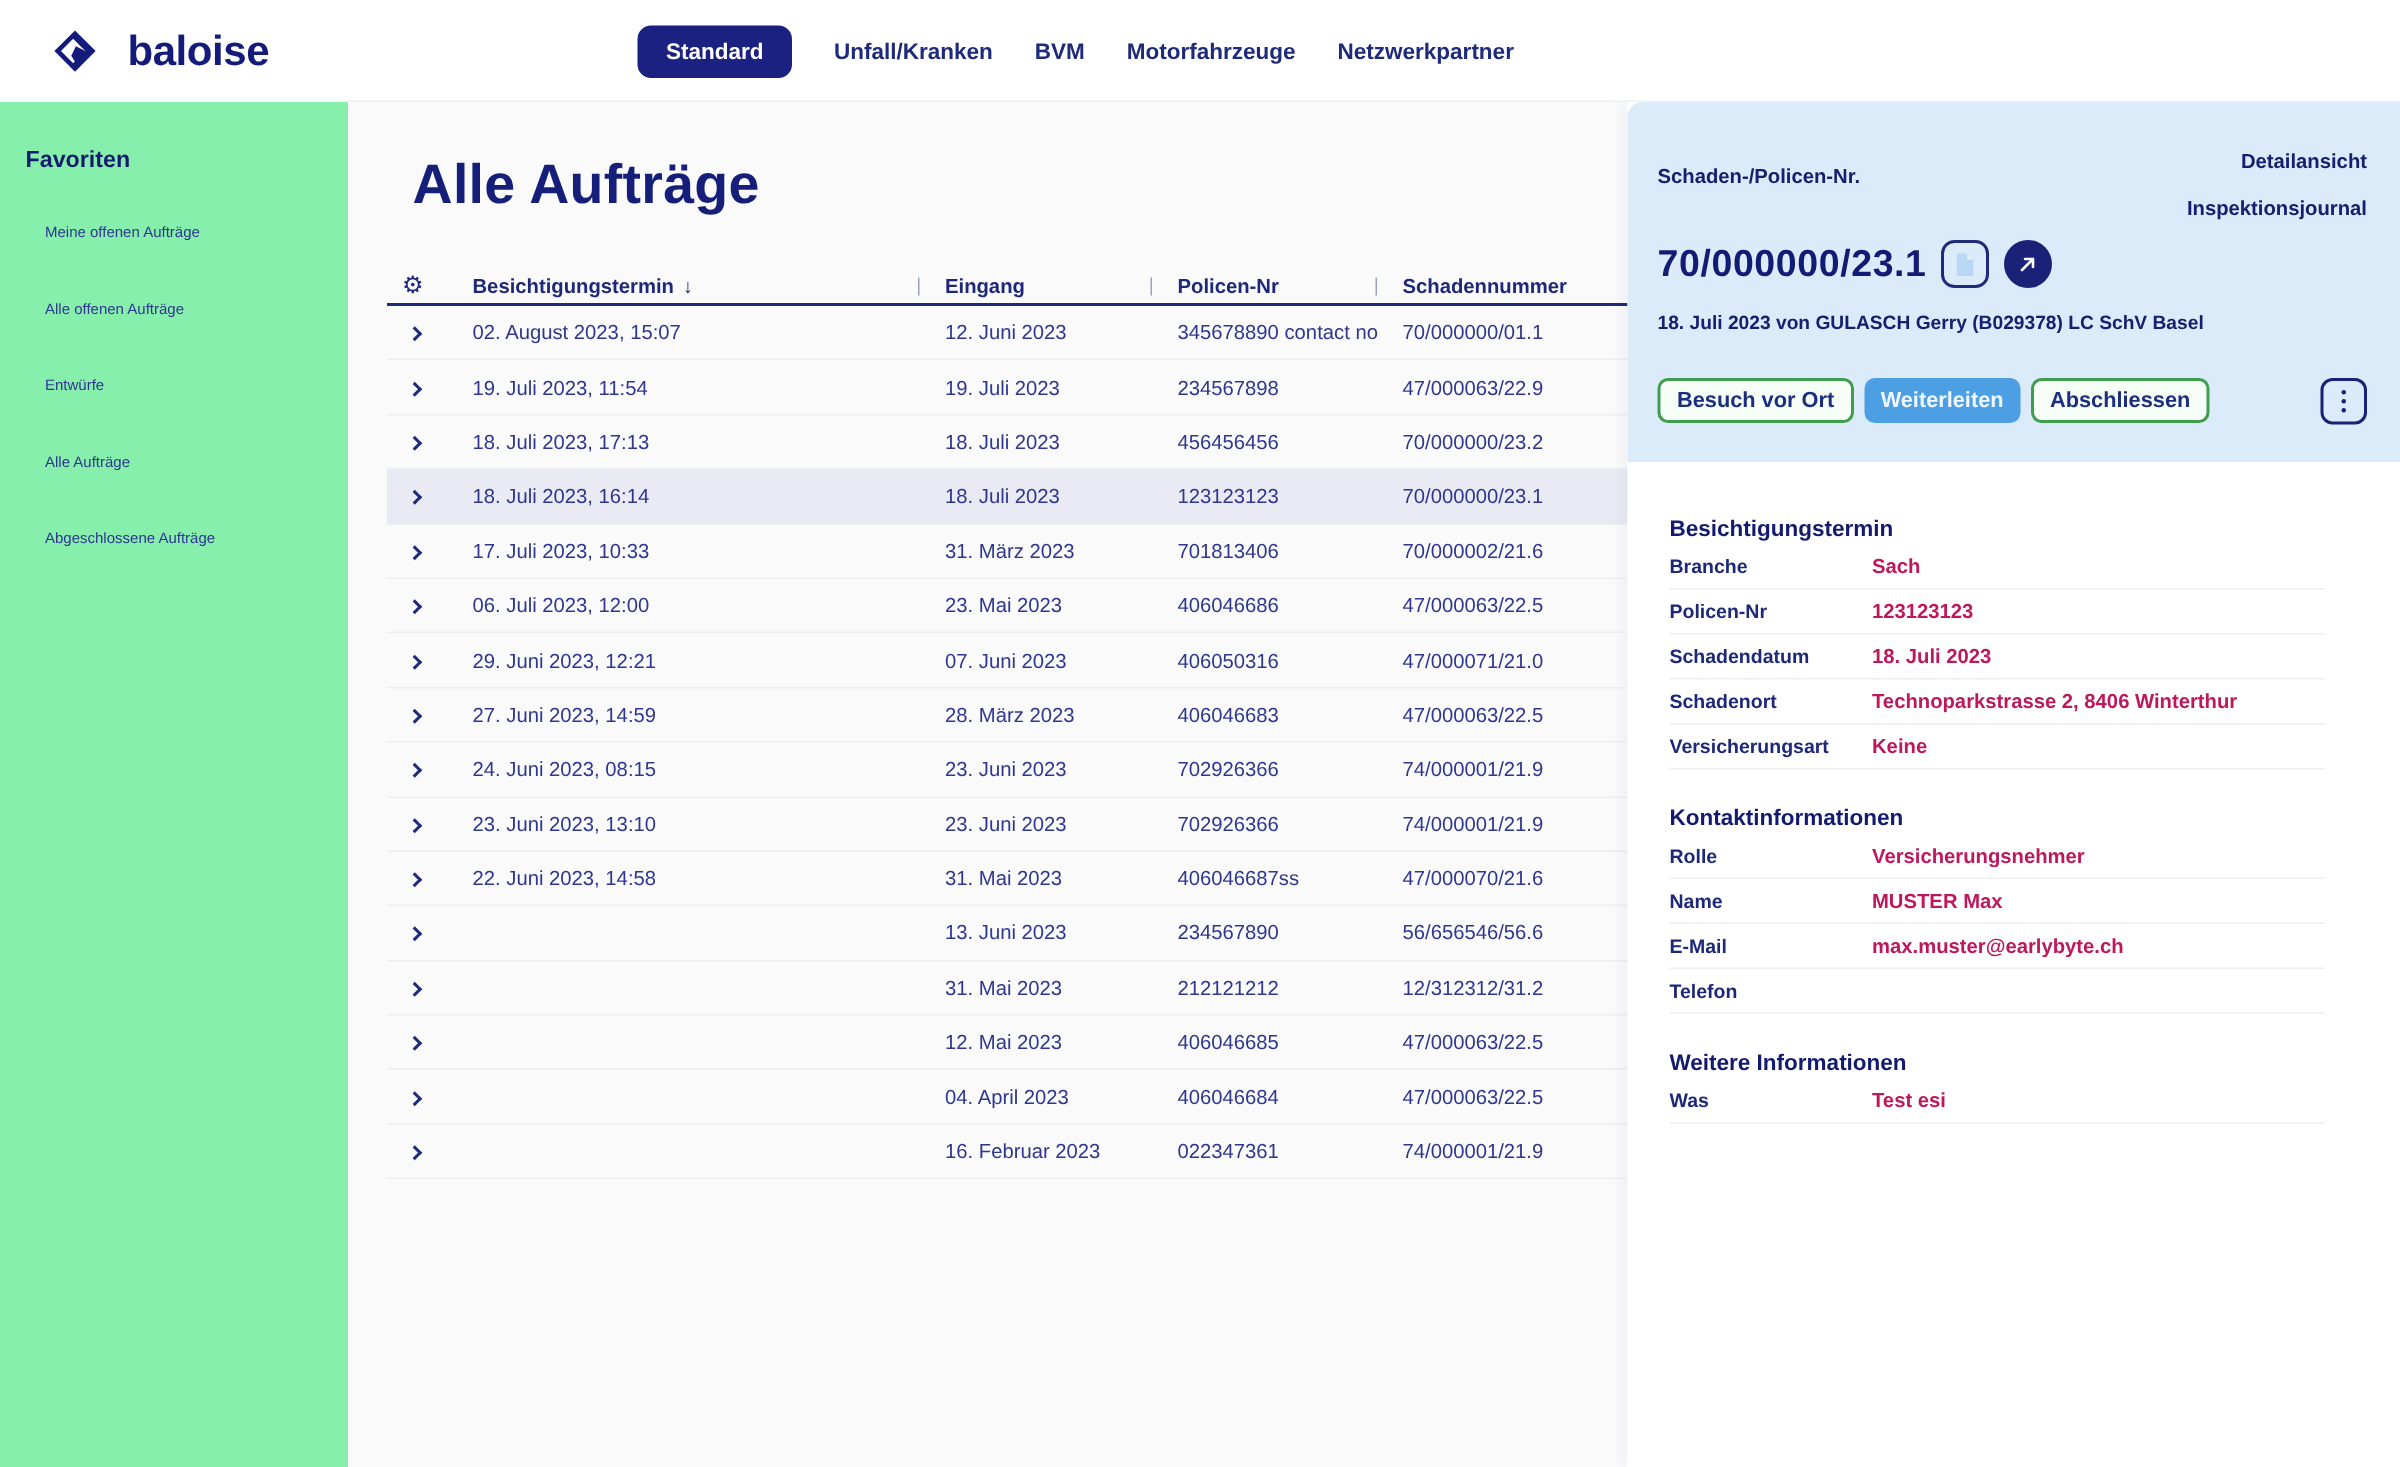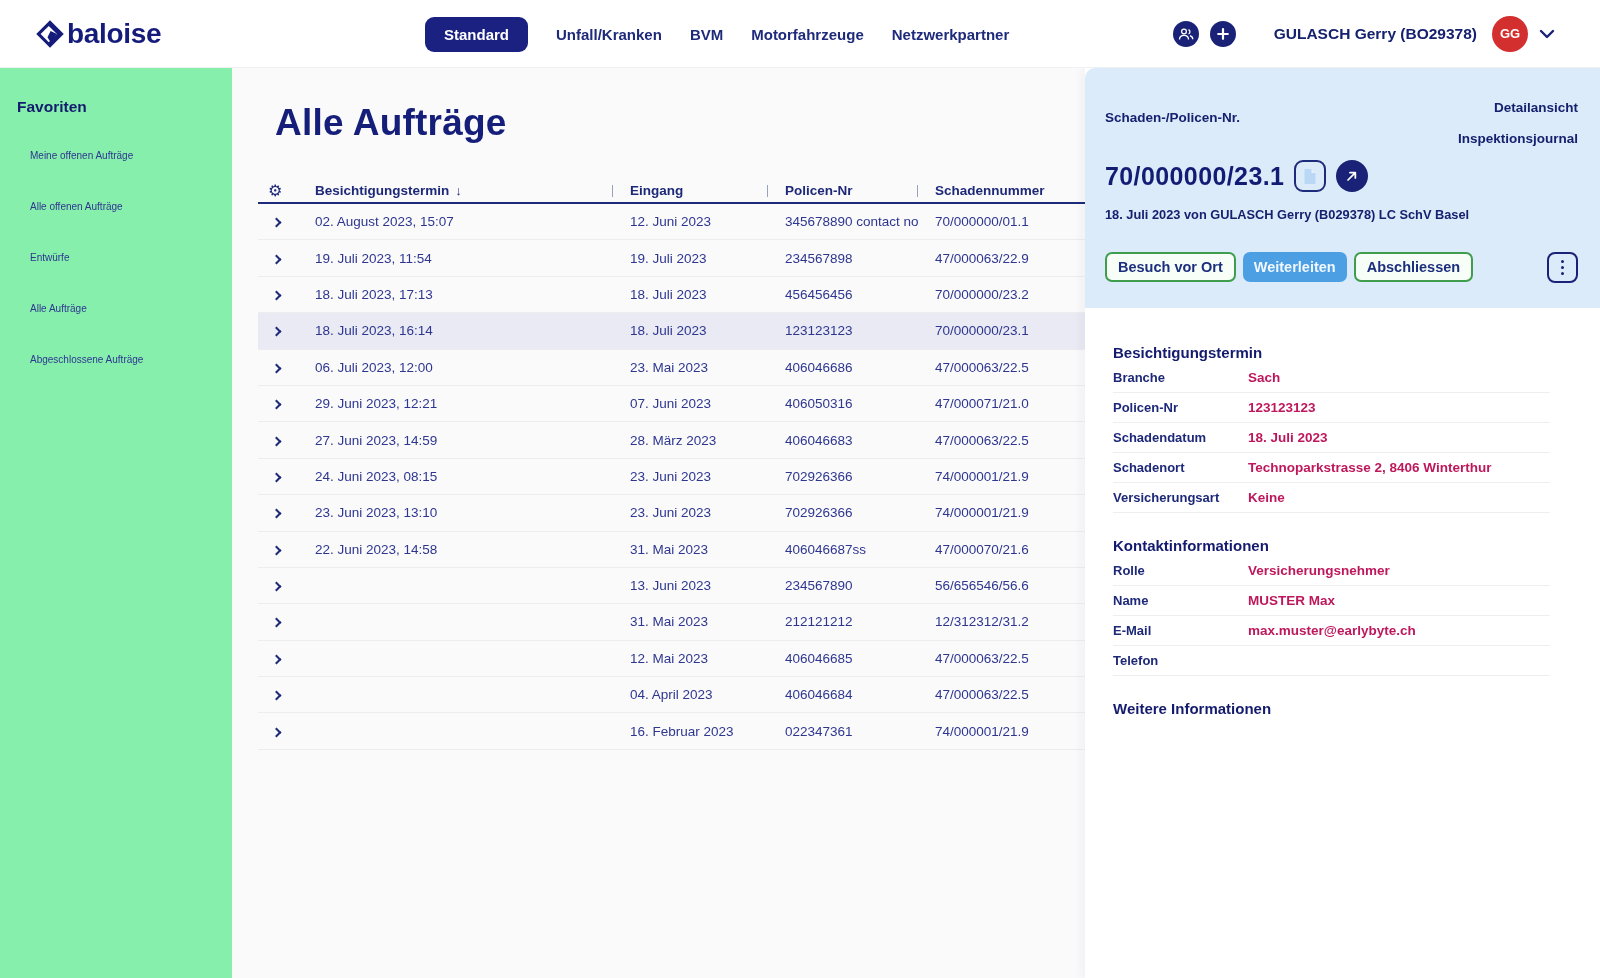--- a/index.html
+++ b/index.html
@@ -6,21 +6,21 @@
     --navy:#1e2a7a; --navy-dark:#171f78; --navy-text:#2e3690;
     --panel-blue:#dcebfa; --accent-blue:#4d9fe3; --green:#3f9e4d;
     --red:#d32f2f; --row-sel:#e9eaf3;
   }
   *{box-sizing:border-box;margin:0;padding:0;}
   html,body{width:1600px;height:978px;overflow:hidden;}
   body{font-family:"Liberation Sans","DejaVu Sans",sans-serif;background:#fff;position:relative;color:var(--navy-text);}
 
   
   .topbar{position:absolute;top:0;left:0;right:0;height:68px;background:#fff;display:flex;align-items:center;border-bottom:1px solid #f0f1f4;z-index:10;}
-  .logo{margin-left:35px;display:flex;gap:2px;}
+  .logo{margin-left:35px;display:flex;gap:20px;}
   .logo-text{font-size:28px;font-weight:800;color:#141b7a;letter-spacing:-.3px;}
   .nav{position:absolute;left:425px;top:0;height:68px;display:flex;align-items:center;gap:28px;}
   .nav-tab{font-size:15px;font-weight:700;color:var(--navy);padding:9px 0;cursor:pointer;white-space:nowrap;}
   .nav-tab.active{background:#1a2180;color:#fff;padding:9px 19px;border-radius:9px;}
   .top-right{margin-left:auto;display:flex;align-items:center;padding-right:45px;}
   .icon-circle{width:26px;height:26px;border-radius:50%;background:#1a2277;display:grid;place-items:center;margin-left:11px;cursor:pointer;}
   .user-name{font-size:15.5px;font-weight:700;color:#15216f;margin-left:38px;white-space:nowrap;}
   .avatar{width:36px;height:36px;border-radius:50%;background:var(--red);color:#fff;font-size:13px;font-weight:700;display:grid;place-items:center;margin-left:15px;}
   .caret{margin-left:11px;display:grid;place-items:center;cursor:pointer;}
 
@@ -86,45 +86,20 @@
   </div>
 
   <div class="nav" id="nav-tabs">
       <div class="nav-tab active">Standard</div>
       <div class="nav-tab">Unfall/Kranken</div>
       <div class="nav-tab">BVM</div>
       <div class="nav-tab">Motorfahrzeuge</div>
       <div class="nav-tab">Netzwerkpartner</div>
     </div>
 
-  <div class="top-right">
-    <div class="icon-circle">
-      <span style="display:grid;place-items:center;">
-        <svg width="16" height="14" viewBox="0 0 16 14" fill="none" stroke="#fff" stroke-width="1.3">
-          <circle cx="6" cy="4.5" r="2.4"></circle>
-          <path d="M1.5 12.5 C1.5 9.5 3.5 8.3 6 8.3 C8.5 8.3 10.5 9.5 10.5 12.5"></path>
-          <path d="M10.5 2.6 a2.4 2.4 0 0 1 0 4.4 M12 8.6 C13.8 9.2 14.8 10.5 14.8 12.3"></path>
-        </svg>
-      </span>
-    </div>
-    <div class="icon-circle">
-      <span style="display:grid;place-items:center;">
-        <svg width="12" height="12" viewBox="0 0 12 12" stroke="#fff" stroke-width="2.2" stroke-linecap="round">
-          <path d="M6 1.2 V10.8 M1.2 6 H10.8"></path>
-        </svg>
-      </span>
-    </div>
-    <span class="user-name">GULASCH Gerry (BO29378)</span>
-    <div class="avatar">GG</div>
-    <span class="caret">
-      <svg width="16" height="10" viewBox="0 0 16 10" fill="none" stroke="#1a2277" stroke-width="2.4" stroke-linecap="round" stroke-linejoin="round">
-        <polyline points="2,2 8,8 14,2"></polyline>
-      </svg>
-    </span>
-  </div>
 </div>
 
 <div class="sidebar">
   <div class="sidebar-heading">Favoriten</div>
   <div id="sidebar-items">
       <div class="sidebar-item">Meine offenen Aufträge</div>
       <div class="sidebar-item">Alle offenen Aufträge</div>
       <div class="sidebar-item">Entwürfe</div>
       <div class="sidebar-item">Alle Aufträge</div>
       <div class="sidebar-item">Abgeschlossene Aufträge</div>
@@ -165,20 +140,27 @@
           <div class="tc">18. Juli 2023</div>
           <div class="tc">456456456</div>
           <div class="tc">70/000000/23.2</div>
         </div>
         <div class="tgrid trow selected">
           <div class="tc chev"><span class="chevron"></span></div>
           <div class="tc">18. Juli 2023, 16:14</div>
           <div class="tc">18. Juli 2023</div>
           <div class="tc">123123123</div>
           <div class="tc">70/000000/23.1</div>
+        </div>
+        <div class="tgrid trow">
+          <div class="tc chev"><span class="chevron"></span></div>
+          <div class="tc">17. Juli 2023, 10:33</div>
+          <div class="tc">31. März 2023</div>
+          <div class="tc">701813406</div>
+          <div class="tc">70/000002/21.6</div>
         </div>
         <div class="tgrid trow">
           <div class="tc chev"><span class="chevron"></span></div>
           <div class="tc">06. Juli 2023, 12:00</div>
           <div class="tc">23. Mai 2023</div>
           <div class="tc">406046686</div>
           <div class="tc">47/000063/22.5</div>
         </div>
         <div class="tgrid trow">
           <div class="tc chev"><span class="chevron"></span></div>
@@ -329,15 +311,19 @@
           <span class="dlabel">E-Mail</span>
           <span class="dvalue">max.muster@earlybyte.ch</span>
         </div>
         <div class="detail-row">
           <span class="dlabel">Telefon</span>
           <span class="dvalue"></span>
         </div>
       </div>
       <div class="detail-section">
         <div class="section-title">Weitere Informationen</div>
+        <div class="detail-row">
+          <span class="dlabel">Was</span>
+          <span class="dvalue">Test esi</span>
+        </div>
       </div>
     </div>
 </div>
 
 </body></html>

